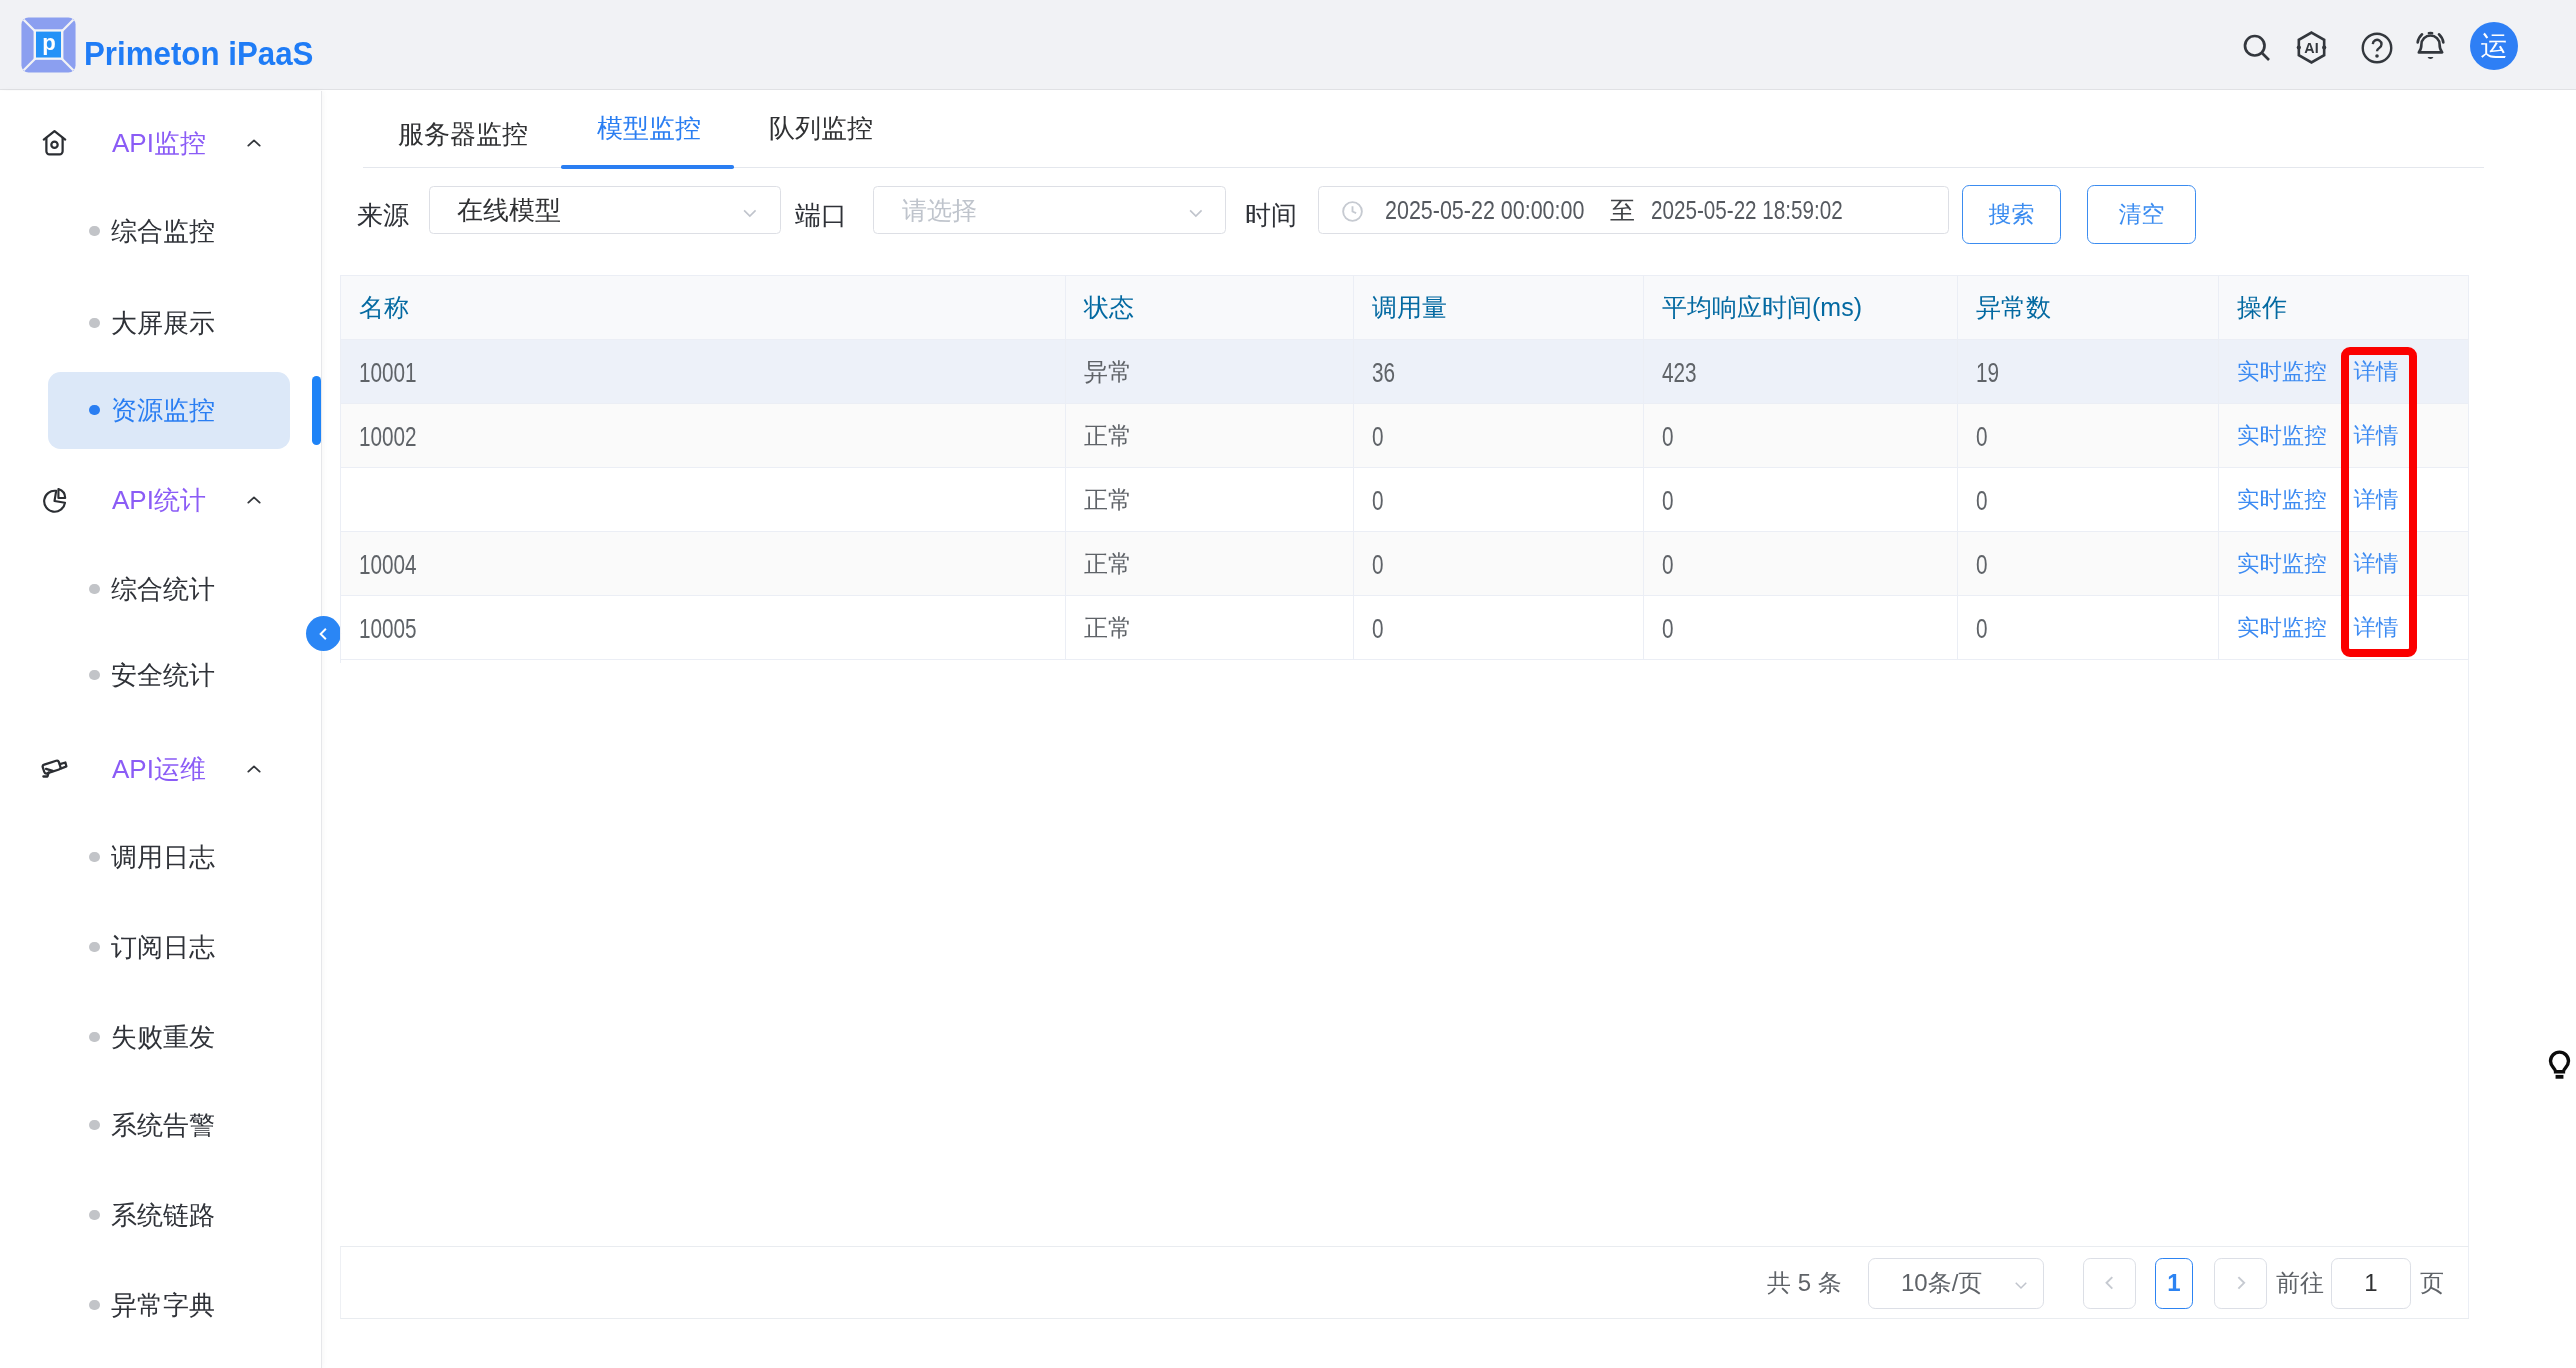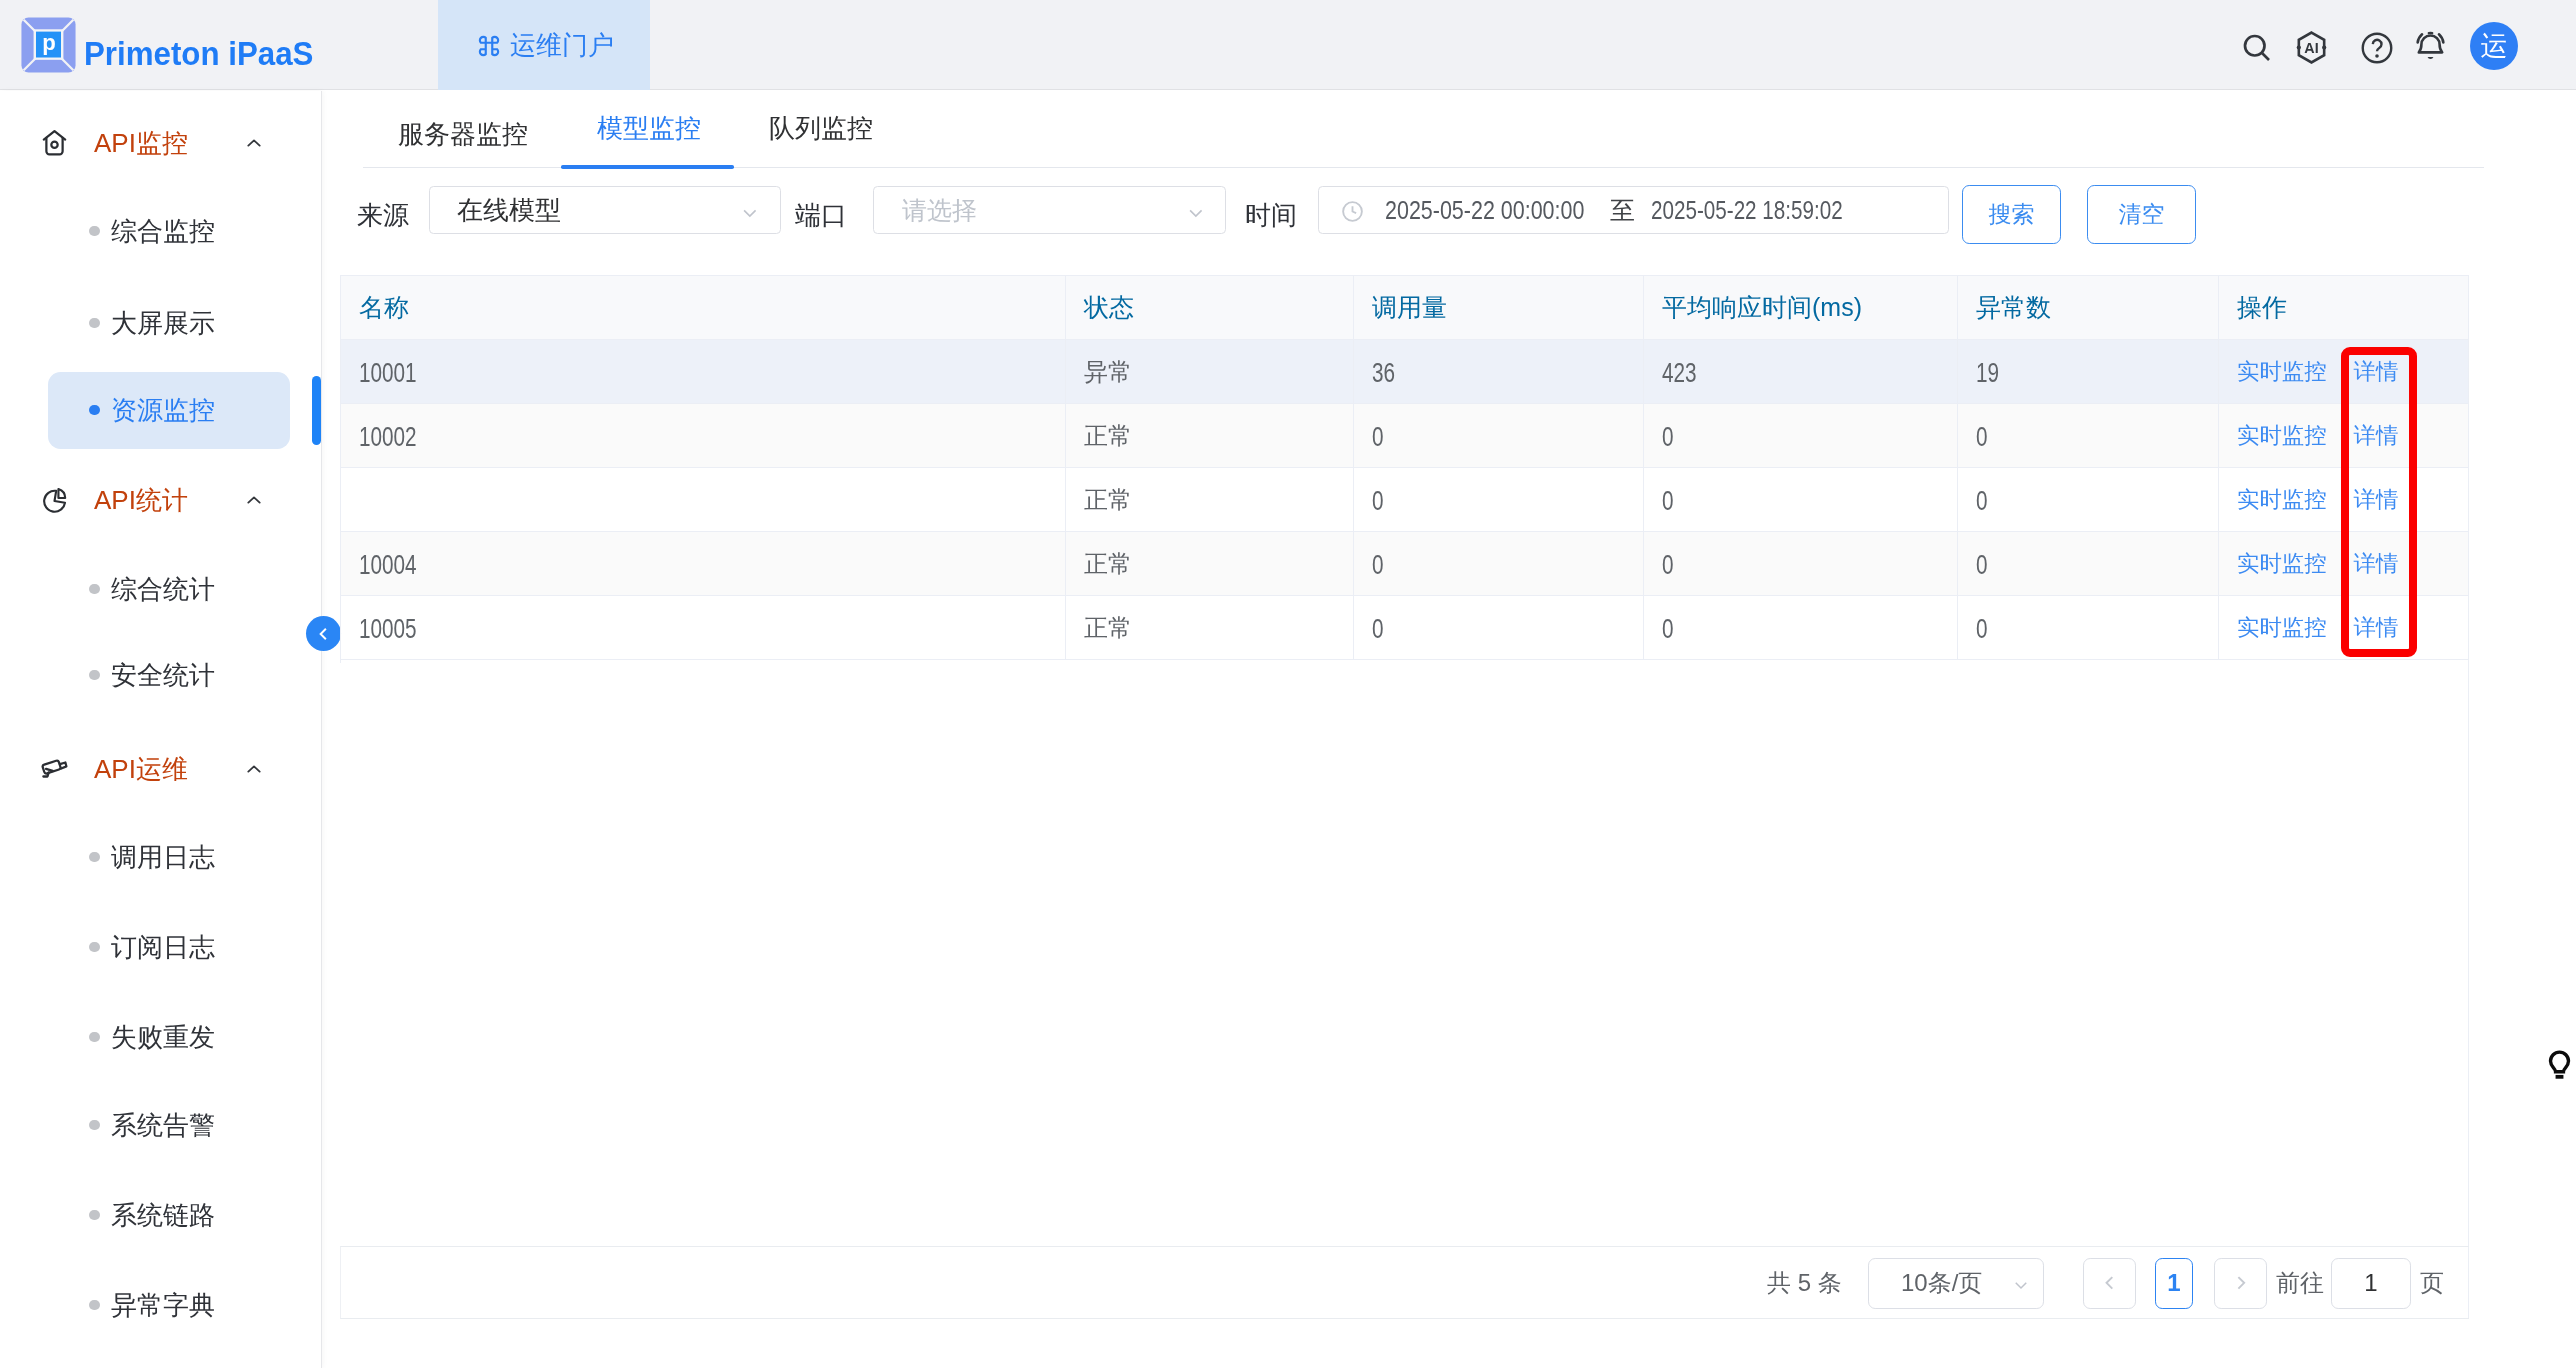--- a/index.html
+++ b/index.html
@@ -12,21 +12,21 @@
   background:#f1f2f5; border-bottom:0.9px solid #e0e1e4; }
 #logoTxt { position:absolute; left:84px; top:36px; font-size:34px; line-height:34px; font-weight:bold; color:#1f7cf6; transform:scaleX(0.92); transform-origin:left center; white-space:nowrap; }
 #navTab { position:absolute; left:438px; top:0; width:212px; height:90px; background:#d5e5f8;
   display:flex; align-items:center; }
 #navTab .txt { font-size:26px; color:#2a7ef2; margin-left:72px; }
 
 
 #sidebar { position:absolute; left:0; top:91px; width:322px; height:1277px; background:#fff;
   border-right:0.9px solid #e6e7ea; box-shadow:1.8px 0 5.4px rgba(0,0,0,0.04); }
 .menu-title { position:absolute; left:0; width:322px; height:54px; display:flex; align-items:center; }
-.menu-title .label { position:absolute; left:94px; font-size:26px; color:#c2410c; }
+.menu-title .label { position:absolute; left:112px; font-size:26px; color:#8b5cf6; }
 .menu-title .arrow { position:absolute; left:246px; }
 .menu-item { position:absolute; left:0; width:322px; height:54px; }
 .menu-item .dot { position:absolute; left:89px; top:50%; margin-top:-5.4px; width:10.7px; height:10.7px; border-radius:50%; background:#c2c4c8; }
 .menu-item .label { position:absolute; left:111px; top:50%; transform:translateY(-50%); font-size:26px; color:#2f3238; }
 #activebg { position:absolute; left:48px; top:281px; width:242px; height:77px; background:#dcE8f8; border-radius:12.5px; }
 #activebar { position:absolute; left:312px; top:285px; width:9px; height:69px; background:#1e83f7; border-radius:6.3px; }
 #collapse { position:absolute; left:306px; top:616px; width:35px; height:35px; border-radius:50%; background:#2a86f5;
   color:#fff; display:flex; align-items:center; justify-content:center; }
 
 
@@ -66,26 +66,20 @@
 
 <div id="header">
   <svg class="abs" style="left:20.6px; top:17px;" width="55" height="56" viewBox="0 0 62 63">
     <rect x="0.5" y="0.5" width="61" height="62" rx="8" fill="#8b9ff0"></rect>
     <path d="M3 3 L16.5 16.5 M59 3 L45.5 16.5 M3 60 L16.5 46.5 M59 60 L45.5 46.5" stroke="#f1f2f5" stroke-width="2.6"></path>
     <rect x="14.2" y="13.8" width="33.6" height="34.4" fill="#f3f4f7"></rect>
     <rect x="16.9" y="16.4" width="28.2" height="29.2" fill="#2492f7"></rect>
     <text x="31.5" y="37.5" font-size="25" font-weight="bold" fill="#fff" text-anchor="middle" font-family="Liberation Sans">p</text>
   </svg>
   <div id="logoTxt">Primeton iPaaS</div>
-  <div id="navTab">
-    <svg class="abs" style="left:38px; top:33px;" width="26" height="26" viewBox="0 0 24 24" fill="none" stroke="#2a7ef2" stroke-width="2">
-      <path d="M9 9 L9 4.5 A2.5 2.5 0 1 0 4.5 9 L9 9 M9 9 L15 9 M9 9 L9 15 M15 9 L15 4.5 A2.5 2.5 0 1 1 19.5 9 L15 9 M15 9 L15 15 M9 15 L4.5 15 A2.5 2.5 0 1 0 9 19.5 L9 15 M15 15 L19.5 15 A2.5 2.5 0 1 1 15 19.5 L15 15"></path>
-    </svg>
-    <div class="txt">运维门户</div>
-  </div>
 
   <svg class="abs" style="left:2239px; top:29.5px;" width="36" height="36" viewBox="0 0 24 24" fill="none" stroke="#33373d" stroke-width="1.8">
     <circle cx="10.5" cy="10.5" r="6.5"></circle>
       <path d="M15.5 15.5 L20 20"></path>
   </svg>
   <svg class="abs" style="left:2292px; top:28px;" width="39" height="39" viewBox="0 0 24 24" fill="none" stroke="#33373d" stroke-width="1.6">
     <path d="M12 2.8 L19.8 7.3 L19.8 16.7 L12 21.2 L4.2 16.7 L4.2 7.3 Z"></path>
     <circle cx="4.2" cy="12" r="1.3" fill="#33373d" stroke="none"></circle>
     <circle cx="19.8" cy="12" r="1.3" fill="#33373d" stroke="none"></circle>
     <text x="12" y="15.2" font-size="8.8" font-weight="bold" fill="#33373d" stroke="none" text-anchor="middle" font-family="Liberation Sans">AI</text>

